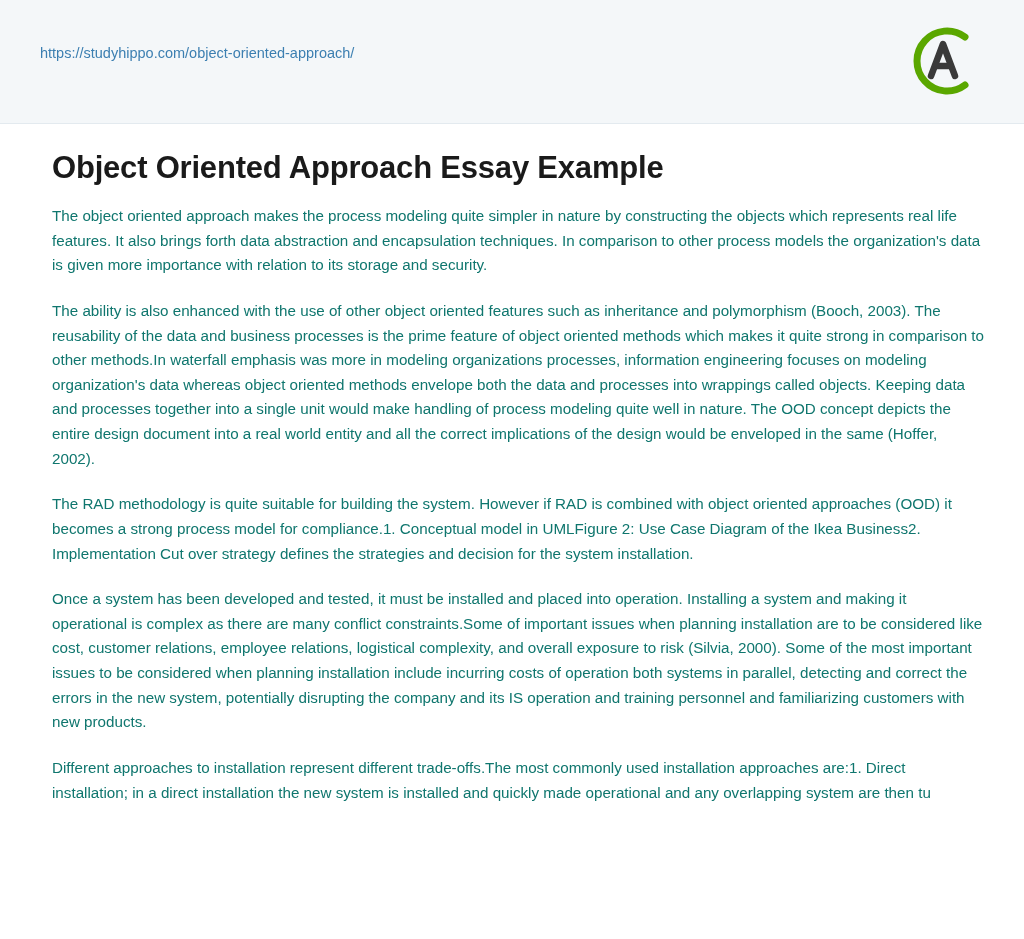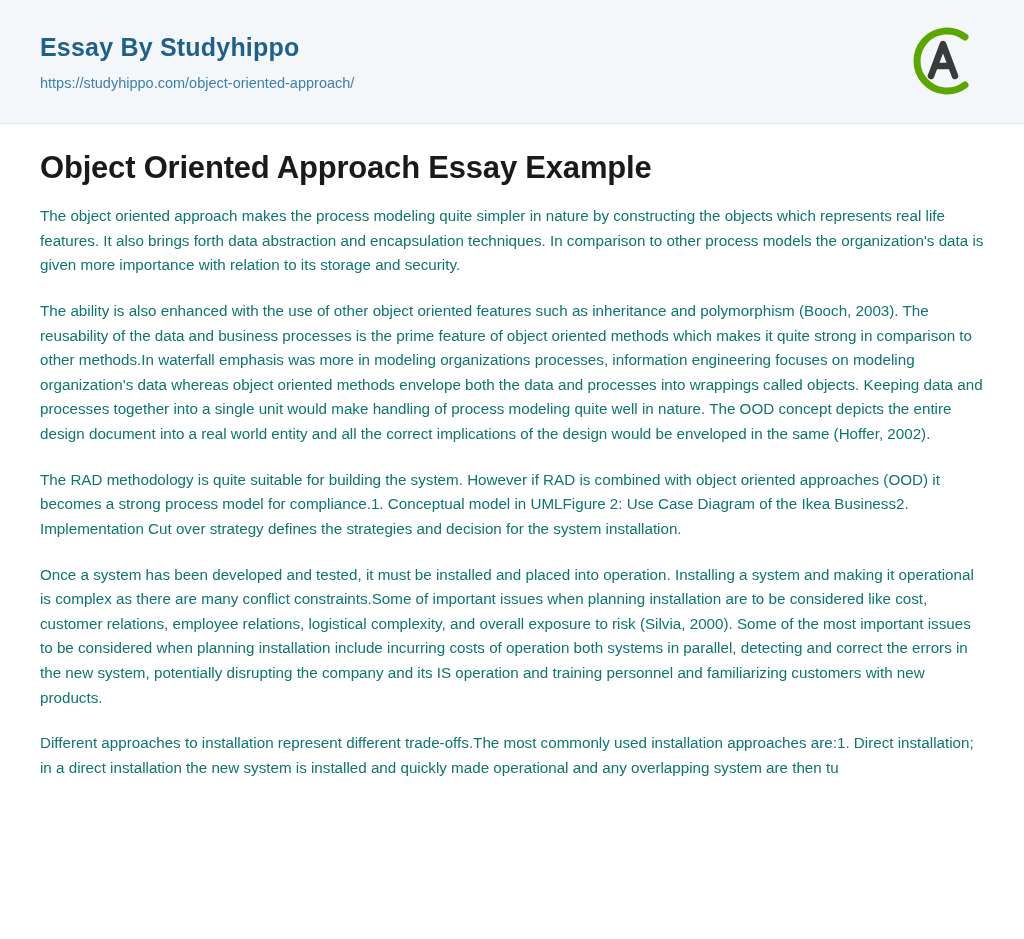--- a/index.html
+++ b/index.html
@@ -49,21 +49,21 @@
   .logo {
     position: absolute;
     right: 42px;
     top: 22px;
     width: 78px;
     height: 78px;
   }
 
   
   .article {
-    padding: 26px 40px 0 40px;
+    padding: 26px 40px 0 52px;
     box-sizing: border-box;
   }
   .article-title {
     font-size: 31px;
     font-weight: bold;
     color: #1a1a1a;
     margin: 0 0 18px 0;
     letter-spacing: -0.2px;
   }
   .para {
@@ -76,21 +76,20 @@
   .para:last-child {
     margin-bottom: 16px;
   }
 </style>
 </head>
 <body>
 
 <div class="page">
 
   <div class="header">
-    <div class="brand">Essay By Studyhippo</div>
     <a class="site-url" href="#">https://studyhippo.com/object-oriented-approach/</a>
 
     <span class="logo">
       <svg width="78" height="78" viewBox="0 0 78 78" aria-hidden="true">
         <path d="M61 15 A30 30 0 1 0 61 63" fill="none" stroke="#5aa700" stroke-width="7" stroke-linecap="round"></path>
         <path d="M27 54 L39 22 L51 54" fill="none" stroke="#3a3a3a" stroke-width="6.5" stroke-linecap="round" stroke-linejoin="round"></path>
         <path d="M32 44 L46 44" fill="none" stroke="#3a3a3a" stroke-width="6.5" stroke-linecap="round"></path>
       </svg>
     </span>
   </div>

